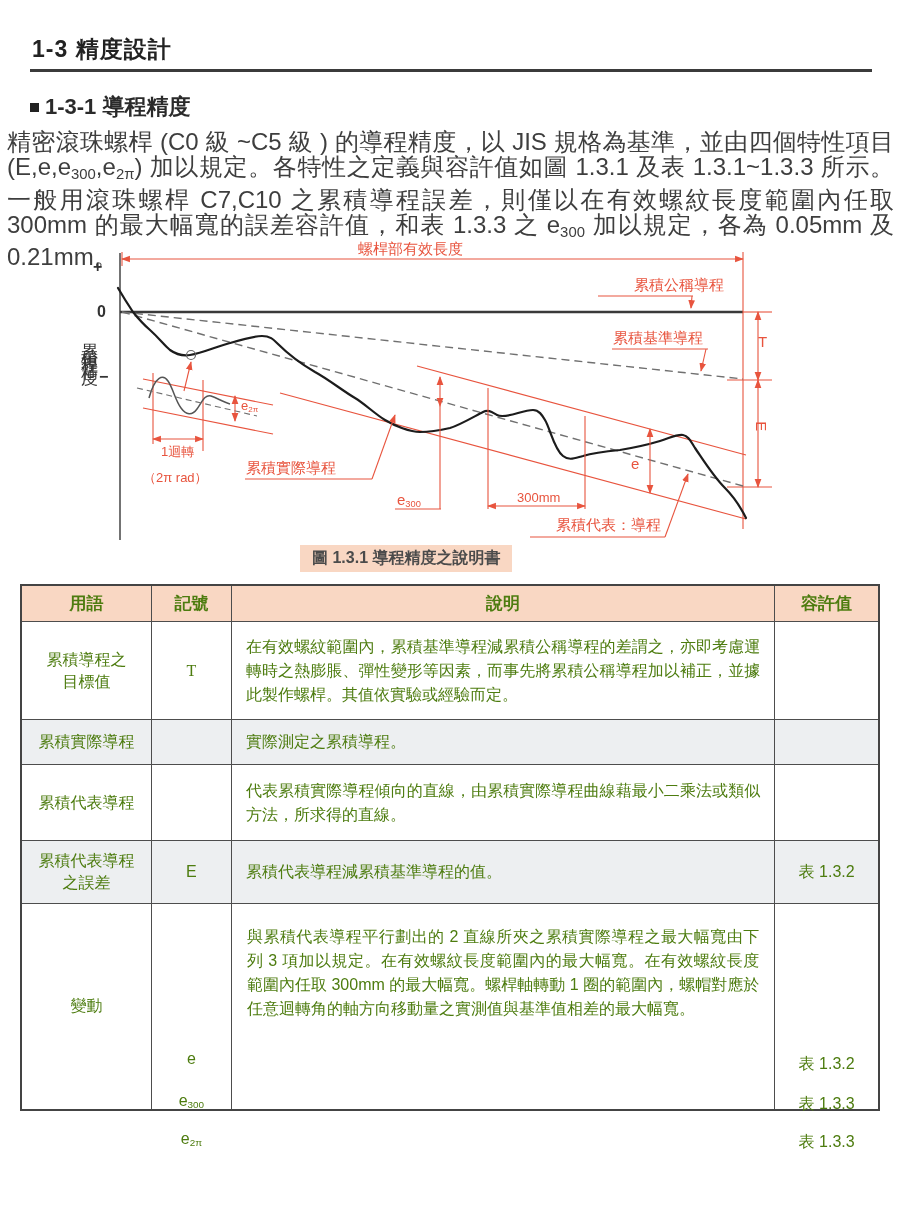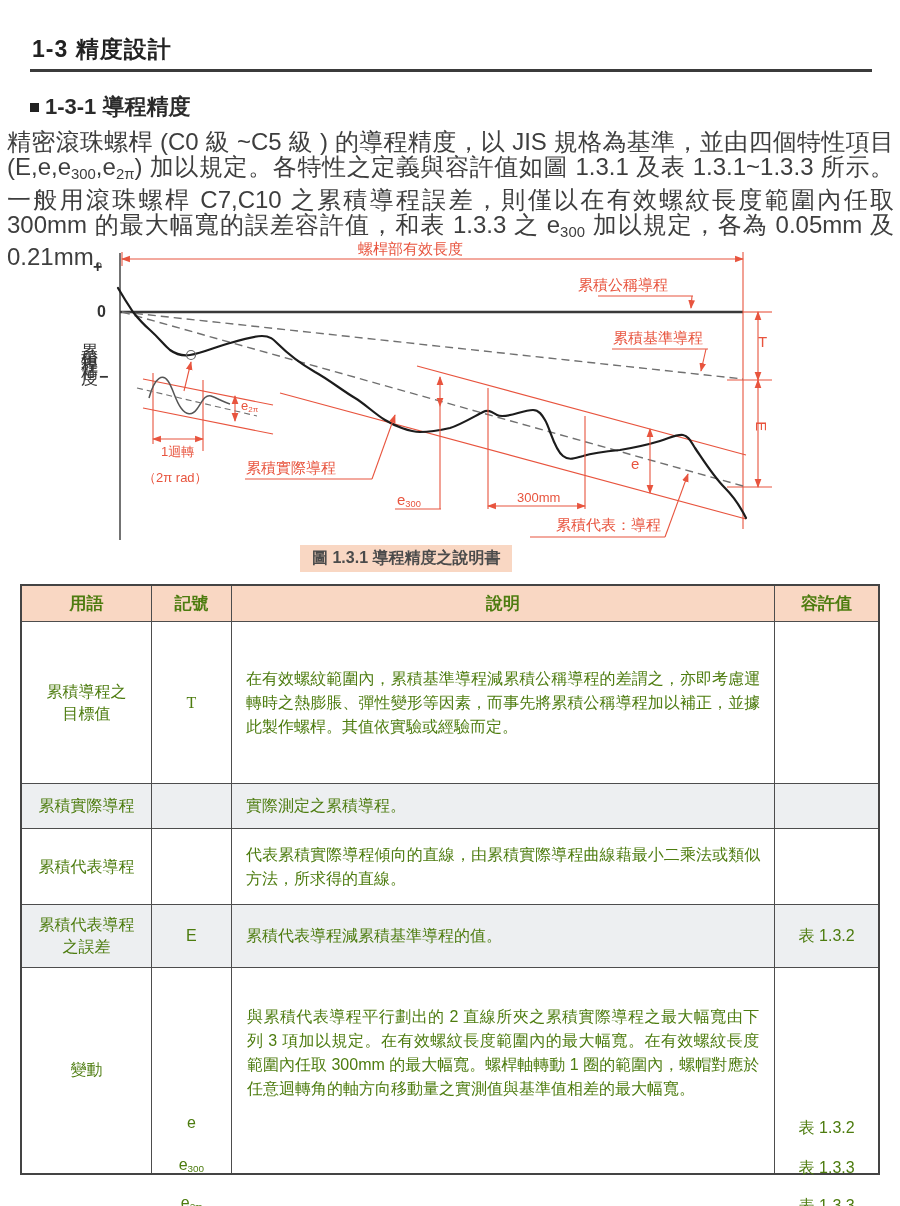--- a/index.html
+++ b/index.html
@@ -28,24 +28,24 @@
   .spec-table col.c-desc{width:542px;}
   .spec-table col.c-val{width:104px;}
   .spec-table th,.spec-table td{border:1.5px solid #4d4d4d;vertical-align:middle;}
   .spec-table{border:2.5px solid #444;}
   .spec-table thead th{background:#f9d7c3;height:33px;font-size:17px;font-weight:bold;text-align:center;}
   .row-shade td{background:#edeff1;}
   .td-term{text-align:center;white-space:pre-line;line-height:22px;}
   .td-sym{text-align:center;}
   .td-desc{padding:10px 14px;line-height:24px;text-align:justify;}
   .td-val{text-align:center;}
-  .r1{height:162px;font-family:Liberation Serif, serif;} .r2{height:45px;} .r3{height:76px;} .r4{height:63px;} .r5{height:206px;}
+  .r1{height:98px;font-family:Liberation Serif, serif;} .r2{height:45px;} .r3{height:76px;} .r4{height:63px;} .r5{height:206px;}
   .rel{position:relative;height:100%;}
   .stack-item{position:absolute;left:0;width:100%;text-align:center;}
-  .r5 .td-desc-inner{padding:36px 14px 0 14px;line-height:24px;text-align:justify;}
+  .r5 .td-desc-inner{padding:20px 14px 0 14px;line-height:24px;text-align:justify;}
 </style>
 </head>
 <body>
 
 <div class="abs sec-title">1-3 精度設計</div>
 <div class="abs sec-rule"></div>
 <div class="abs subsec"><span class="bullet"></span><span>1-3-1 導程精度</span></div>
 
 <div class="abs intro"><span>精密滾珠螺桿 (C0 級 ~C5 級 ) 的導程精度，以 JIS 規格為基準，並由四個特性項目 (E,e,e</span><span class="sub">300</span><span>,e</span><span class="sub">2π</span><span>) 加以規定。各特性之定義與容許值如圖 1.3.1 及表 1.3.1~1.3.3 所示。一般用滾珠螺桿 C7,C10 之累積導程誤差，則僅以在有效螺紋長度範圍內任取 300mm 的最大幅寬的誤差容許值，和表 1.3.3 之 e</span><span class="sub">300</span><span> 加以規定，各為 0.05mm 及 0.21mm。</span></div>
 
@@ -108,21 +108,21 @@
   <line x1="465" y1="289" x2="600" y2="289" stroke="#e8543e" stroke-width="1.1"></line>
   <line x1="600" y1="289" x2="623" y2="226" stroke="#e8543e" stroke-width="1.1" marker-end="url(#ar)"></line>
 </svg>
 
 <div class="abs axis-mark" style="left:93px;top:258px;">+</div>
 <div class="abs axis-mark" style="left:97px;top:303px;">0</div>
 <div class="abs axis-mark" style="left:99px;top:368px;">−</div>
 <div class="abs y-axis-label">累積導程精度</div>
 
 <div class="abs flabel" style="left:358px;top:241px;">螺桿部有效長度</div>
-<div class="abs flabel" style="left:578px;top:277px;">累積公稱導程</div>
+<div class="abs flabel" style="left:634px;top:277px;">累積公稱導程</div>
 <div class="abs flabel" style="left:613px;top:330px;">累積基準導程</div>
 <div class="abs flabel" style="left:246px;top:460px;">累積實際導程</div>
 <div class="abs flabel" style="left:556px;top:517px;">累積代表：導程</div>
 <div class="abs flabel" style="left:758px;top:334px;">T</div>
 <div class="abs flabel e-rot" style="left:756px;top:418px;">E</div>
 <div class="abs flabel" style="left:631px;top:456px;">e</div>
 <div class="abs flabel" style="left:397px;top:492px;"><span>e</span><span class="sub">300</span></div>
 <div class="abs flabel small" style="left:517px;top:491px;">300mm</div>
 <div class="abs flabel small" style="left:161px;top:419px;margin-top:26px;">1迴轉</div>
 <div class="abs flabel small" style="left:143px;top:439px;margin-top:32px;">（2π rad）</div>

